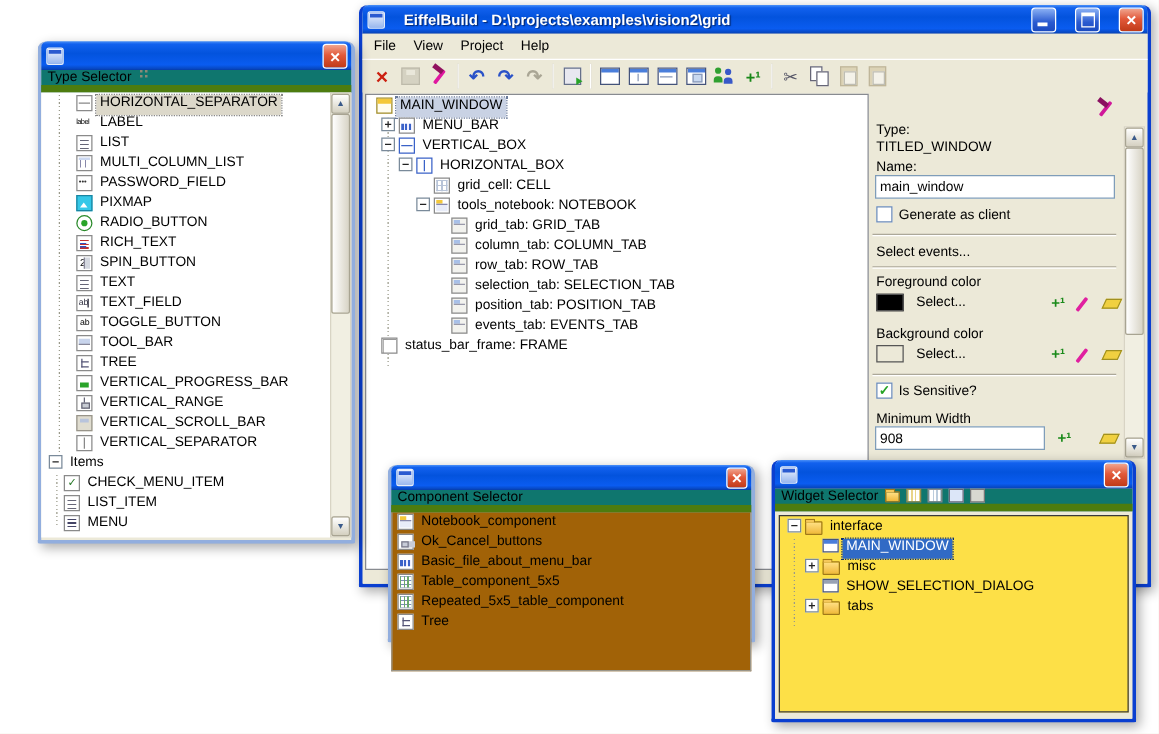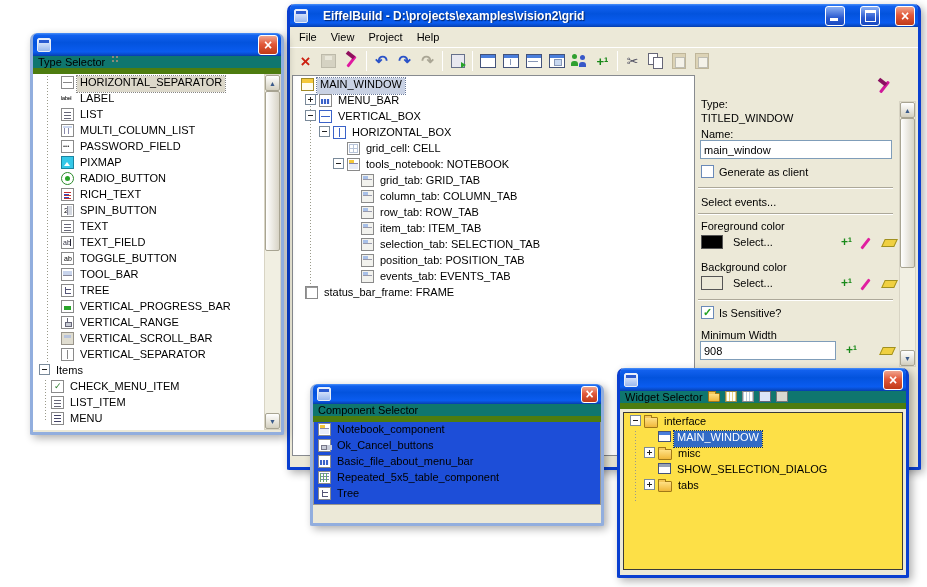--- a/index.html
+++ b/index.html
@@ -150,22 +150,22 @@
 .hammer{position:absolute;right:24px;top:3px;width:18px;height:18px}
 .hammer::before{content:"";position:absolute;left:9px;top:2px;width:3px;height:14px;background:#d0189a;transform:rotate(38deg);border-radius:1px}
 .hammer::after{content:"";position:absolute;left:4px;top:2px;width:9px;height:4px;background:#8a1060;transform:rotate(38deg)}
 .props .vsb{position:absolute;right:0;top:26px;height:266px}
 .chk-row{display:flex;align-items:center;gap:5px}
 
 #typesel{left:30px;top:33px;width:254px;height:402px;z-index:2}
 #typesel .body{display:flex;height:356px}
 #typesel .ttree{flex:1;background:#fff;position:relative;padding-top:2px;overflow:hidden}
 
-#compsel{left:310px;top:384px;width:294px;height:142px;z-index:3}
-#compsel .list{height:83px;background:#1d4ed8;border:1px solid #9a968a;border-top:0;overflow:hidden;padding-top:1px}
+#compsel{left:310px;top:372px;width:294px;height:142px;z-index:3}
+#compsel .list{height:127px;background:#a16207;border:1px solid #9a968a;border-top:0;overflow:hidden;padding-top:1px}
 #compsel .trow{padding-left:4px}
 
 #widgetsel{left:617px;top:368px;width:292px;height:210px;z-index:4}
 #widgetsel .content{margin:3px;height:158px;background:#fde047;border:1px solid #3a3a3a;position:relative;padding-top:2px;overflow:hidden}
 </style>
 </head>
 <body>
 
 <div class="win" id="mainwin">
   <div class="tbar">
@@ -242,24 +242,20 @@
       <div class="trow ind4">
         <span class="ti v-tab"></span>
         <span class="tlabel">column_tab: COLUMN_TAB</span>
       </div>
       <div class="trow ind4">
         <span class="ti v-tab"></span>
         <span class="tlabel">row_tab: ROW_TAB</span>
       </div>
       <div class="trow ind4">
         <span class="ti v-tab"></span>
-        <span class="tlabel">item_tab: ITEM_TAB</span>
-      </div>
-      <div class="trow ind4">
-        <span class="ti v-tab"></span>
         <span class="tlabel">selection_tab: SELECTION_TAB</span>
       </div>
       <div class="trow ind4">
         <span class="ti v-tab"></span>
         <span class="tlabel">position_tab: POSITION_TAB</span>
       </div>
       <div class="trow ind4">
         <span class="ti v-tab"></span>
         <span class="tlabel">events_tab: EVENTS_TAB</span>
       </div>
@@ -447,20 +443,24 @@
     <div class="trow">
       <span class="ti v-btns"></span>
       <span class="tlabel">Ok_Cancel_buttons</span>
     </div>
     <div class="trow">
       <span class="ti v-mbar"></span>
       <span class="tlabel">Basic_file_about_menu_bar</span>
     </div>
     <div class="trow">
       <span class="ti v-gridc"></span>
+      <span class="tlabel">Table_component_5x5</span>
+    </div>
+    <div class="trow">
+      <span class="ti v-gridc"></span>
       <span class="tlabel">Repeated_5x5_table_component</span>
     </div>
     <div class="trow">
       <span class="ti v-tree"></span>
       <span class="tlabel">Tree</span>
     </div>
   </div>
 </div>
 
 <div class="win" id="widgetsel">

